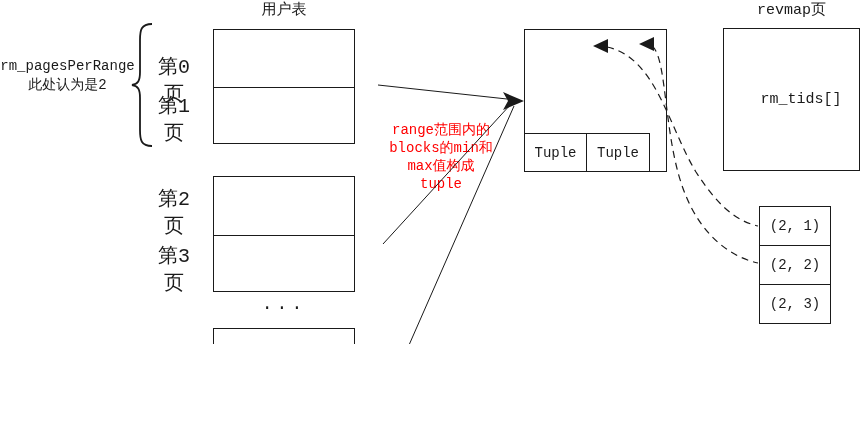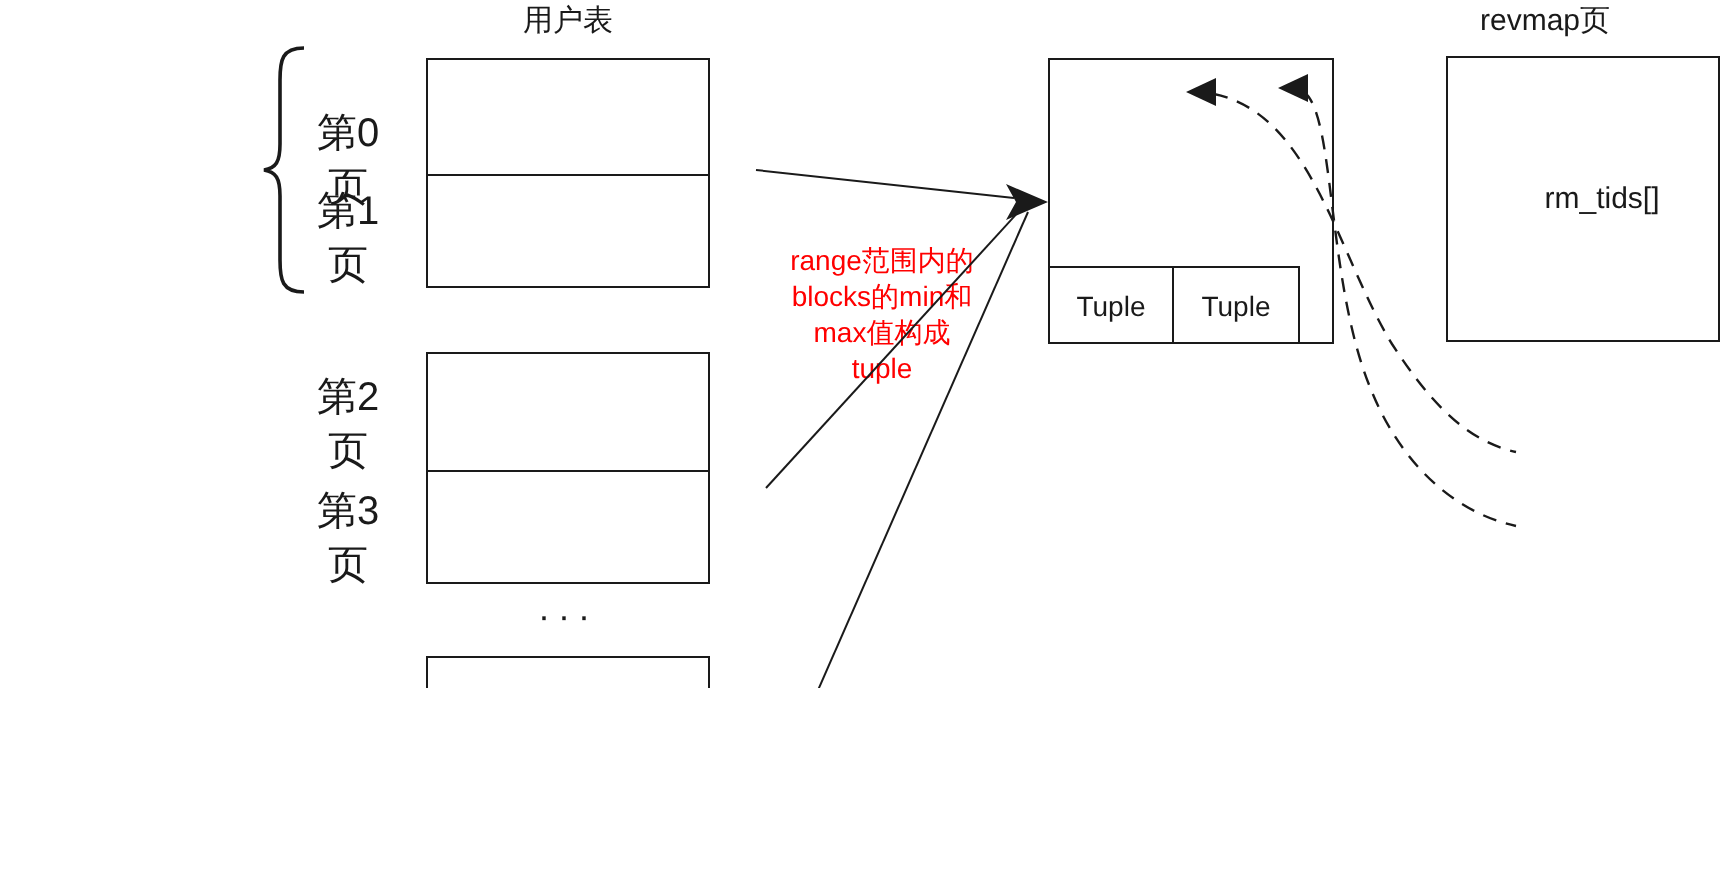--- a/index.html
+++ b/index.html
@@ -1,20 +1,20 @@
 <!DOCTYPE html>
 <html><head>
 <meta charset="utf-8">
 <style>
   html,body{margin:0;padding:0;background:#ffffff;}
   #canvas{
     position:relative;
     width:866px;height:344px;
     background:#ffffff;
-    font-family:Liberation Sans, sans-serif;
+    font-family:Liberation Mono, monospace;
     color:#1a1a1a;
     overflow:hidden;
   }
   .lbl{position:absolute;text-align:center;font-size:15px;line-height:18px;white-space:nowrap;}
   .box{position:absolute;border:1px solid #1a1a1a;background:#ffffff;box-sizing:border-box;}
   .divider{position:absolute;left:0;right:0;border-top:1px solid #1a1a1a;}
   .brace-label{
     position:absolute;left:0;top:57px;width:135px;
     text-align:center;font-size:14px;line-height:19px;
   }
@@ -47,22 +47,26 @@
   }
   .tid-cell:first-child{margin-top:0;}
   #overlay{position:absolute;left:0;top:0;width:866px;height:443px;pointer-events:none;}
 </style>
 </head>
 <body>
 
 <div id="canvas">
 
   <div class="lbl" style="left:213px;top:2px;width:142px;">用户表</div>
-  <div class="lbl" style="left:704px;top:2px;width:137px;">revmap页</div>
+  <div class="lbl" style="left:723px;top:2px;width:137px;">revmap页</div>
 
+  <div class="brace-label">
+    <div>rm_pagesPerRange</div>
+    <div>此处认为是2</div>
+  </div>
 
   <div class="page-label" style="top:53px;">第0页</div>
   <div class="page-label" style="top:92px;">第1页</div>
   <div class="page-label" style="top:185px;">第2页</div>
   <div class="page-label" style="top:242px;">第3页</div>
 
   <div class="box" style="left:213px;top:29px;width:142px;height:115px;">
     <div class="divider" style="top:57px;"></div>
   </div>
   <div class="box" style="left:213px;top:176px;width:142px;height:116px;">
@@ -82,20 +86,25 @@
     <div class="tuple-row">
       <div class="tuple-cell">Tuple</div>
       <div class="tuple-cell" style="width:63px;">Tuple</div>
     </div>
   </div>
 
   <div class="box revmap-box" style="left:723px;top:28px;width:137px;height:143px;padding-left:19px;">
     <span>rm_tids[]</span>
   </div>
 
+  <div class="tid-stack">
+    <div class="tid-cell">(2, 1)</div>
+    <div class="tid-cell">(2, 2)</div>
+    <div class="tid-cell">(2, 3)</div>
+  </div>
 
   <svg id="overlay" viewBox="0 0 866 443">
 
     <path d="M 152 24 C 141 24 140 30 140 40 L 140 72 C 140 81 138 84 132 85
              C 138 86 140 89 140 98 L 140 130 C 140 140 141 146 152 146" fill="none" stroke="#1a1a1a" stroke-width="1.8"></path>
 
     <line x1="378" y1="85" x2="507" y2="99" stroke="#1a1a1a" stroke-width="1"></line>
     <line x1="511" y1="104" x2="383" y2="244" stroke="#1a1a1a" stroke-width="1"></line>
     <line x1="514" y1="106" x2="384" y2="402" stroke="#1a1a1a" stroke-width="1"></line>
     <polygon points="524,101 503,92 508,101 503,110" fill="#1a1a1a"></polygon>

